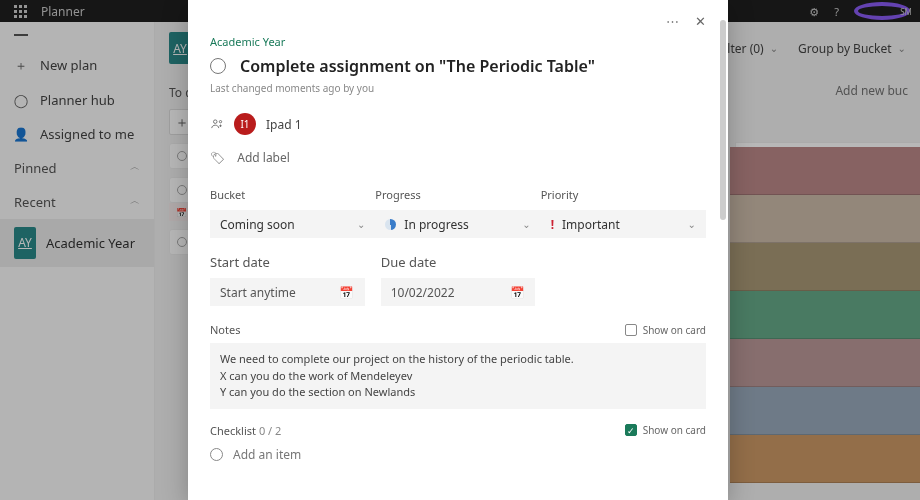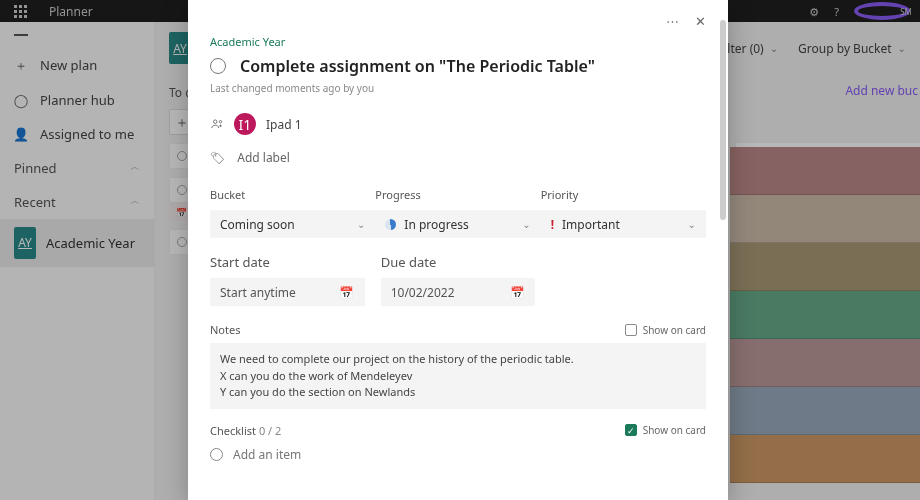--- a/index.html
+++ b/index.html
@@ -1,18 +1,18 @@
 <!DOCTYPE html>
 <html><head>
 <meta charset="utf-8">
 <style>
   * { margin:0; padding:0; box-sizing:border-box; font-family:"Segoe UI",system-ui,sans-serif; }
   body { width:920px; height:500px; overflow:hidden; background:#f8f8f8; position:relative; }
   .topbar { height:22px; background:#1f1f1f; color:#ccc; display:flex; align-items:center; padding:0 14px; font-size:12px; position:relative; }
-  .topbar .left { display:flex; align-items:center; gap:22px;}
+  .topbar .left { display:flex; align-items:center; gap:14px;}
   .grid9 { display:grid; grid-template-columns:repeat(3,3px); grid-template-rows:repeat(3,3px); gap:2px;}
   .grid9 span { background:#ccc;}
   .topbar .right { position:absolute; right:10px; display:flex; gap:15px; align-items:center; font-size:11px;}
   .avatar-top { width:18px; height:18px; border:4px solid #8b5cf6; border-radius:50%; display:flex; align-items:center; justify-content:center; font-size:8px;padding-left:48px;}
   .main-row { display:flex; height:478px;}
   .sidebar { width:155px; background:#fafafa; border-right:1px solid #eee; font-size:13px; color:#333; }
   .hamburger { padding:10px 14px; }
   .hamburger span,.hamburger::before,.hamburger::after{display:block;width:14px;height:1.5px;background:#555;margin:2px 0;}
   .nav-item { display:flex; align-items:center; gap:12px; padding:8px 14px; cursor:pointer; color:#444;}
   .nav-item .ic { width:14px; display:flex; justify-content:center; color:#666;}
@@ -24,36 +24,36 @@
   .board-head .sq { background:#2a8a8a;}
   .head-right { margin-left:auto; display:flex; gap:20px; align-items:center;}
   .sel { display:flex; align-items:center; gap:6px; cursor:pointer;}
   .col-title { margin-top:20px; font-size:12px; color:#555; }
   .addrow { margin-top:8px; width:26px; height:26px; background:#fff; border:1px solid #ddd; display:flex; align-items:center; justify-content:center; color:#666; font-size:14px; border-radius:2px;}
   .card-stub { margin-top:8px; width:26px; height:26px; background:#fff; border:1px solid #eee; border-radius:3px; display:flex; align-items:center; justify-content:center; }
   .card-stub .circ{ width:10px; height:10px; border:1px solid #aaa; border-radius:50%;}
   .datebar { width:26px; height:18px; background:#f5ecec; margin-top:0; display:flex; align-items:center; justify-content:center; font-size:9px;}
   .bucket2 { position:absolute; left:580px; top:120px; width:250px; }
   .bucket2 .card { background:#fff; border:1px solid #eee; padding:10px; font-size:12px; color:#333;}
-  .addbucket { position:absolute; right:2px; top:60px; font-size:12px; color:#8b5cf6;}
+  .addbucket { position:absolute; right:12px; top:60px; font-size:12px; color:#737373;}
   .books { position:absolute; right:0; top:125px; width:190px; height:370px; }
   .book { height:48px; border-bottom:1px solid rgba(0,0,0,.15);}
   .overlay { position:absolute; left:0; top:0; width:920px; height:500px; background:rgba(0,0,0,.28);}
   .modal { position:absolute; left:188px; top:0; width:540px; height:500px; background:#fff; box-shadow:0 6px 24px rgba(0,0,0,.25); overflow-y:auto;}
   .modal-inner { padding:8px 22px 20px;}
   .modal-top { display:flex; justify-content:flex-end; gap:16px; color:#666; padding-top:4px;}
   .modal-top span{cursor:pointer; font-size:13px;}
   .plan-link { color:#1a7a5a; font-size:11px; margin-top:4px; cursor:pointer;}
   .titleline { display:flex; align-items:center; gap:14px; margin-top:6px;}
   .radio { width:16px; height:16px; border:1.5px solid #777; border-radius:50%; flex-shrink:0; cursor:pointer;}
   .titleline h2 { font-size:16px; font-weight:600; color:#222;}
   .meta { font-size:10px; color:#888; margin-top:4px; margin-left:0;}
   .assign { display:flex; align-items:center; gap:10px; margin-top:18px;}
   .add-person { width:14px; height:14px; color:#666;}
-  .chip { width:22px; height:22px; border-radius:50%; background:#be185d; color:#fff; font-size:14px; display:flex; align-items:center; justify-content:center;}
+  .chip { width:22px; height:22px; border-radius:50%; background:#b91c1c; color:#fff; font-size:10px; display:flex; align-items:center; justify-content:center;}
   .assign span.name { font-size:12px; color:#444;}
   .labelrow { display:flex; align-items:center; gap:12px; margin-top:14px; font-size:12px; color:#666; cursor:pointer;}
   .fields { display:flex; margin-top:16px;}
   .field { flex:1; }
   .field label { font-size:11px; color:#555;}
   .dd { margin-top:6px; height:28px; background:#f4f4f4; border:none; display:flex; align-items:center; justify-content:space-between; padding:0 10px; font-size:12px; color:#333; cursor:pointer;}
   .dd .left { display:flex; align-items:center; gap:8px;}
   .donut { width:11px; height:11px; border-radius:50%; background:conic-gradient(#3a7cc9 0 50%,#d9e4ef 50% 100%);}
   .bang { color:#c23; font-weight:bold;}
   .caret { color:#888; font-size:10px;}

